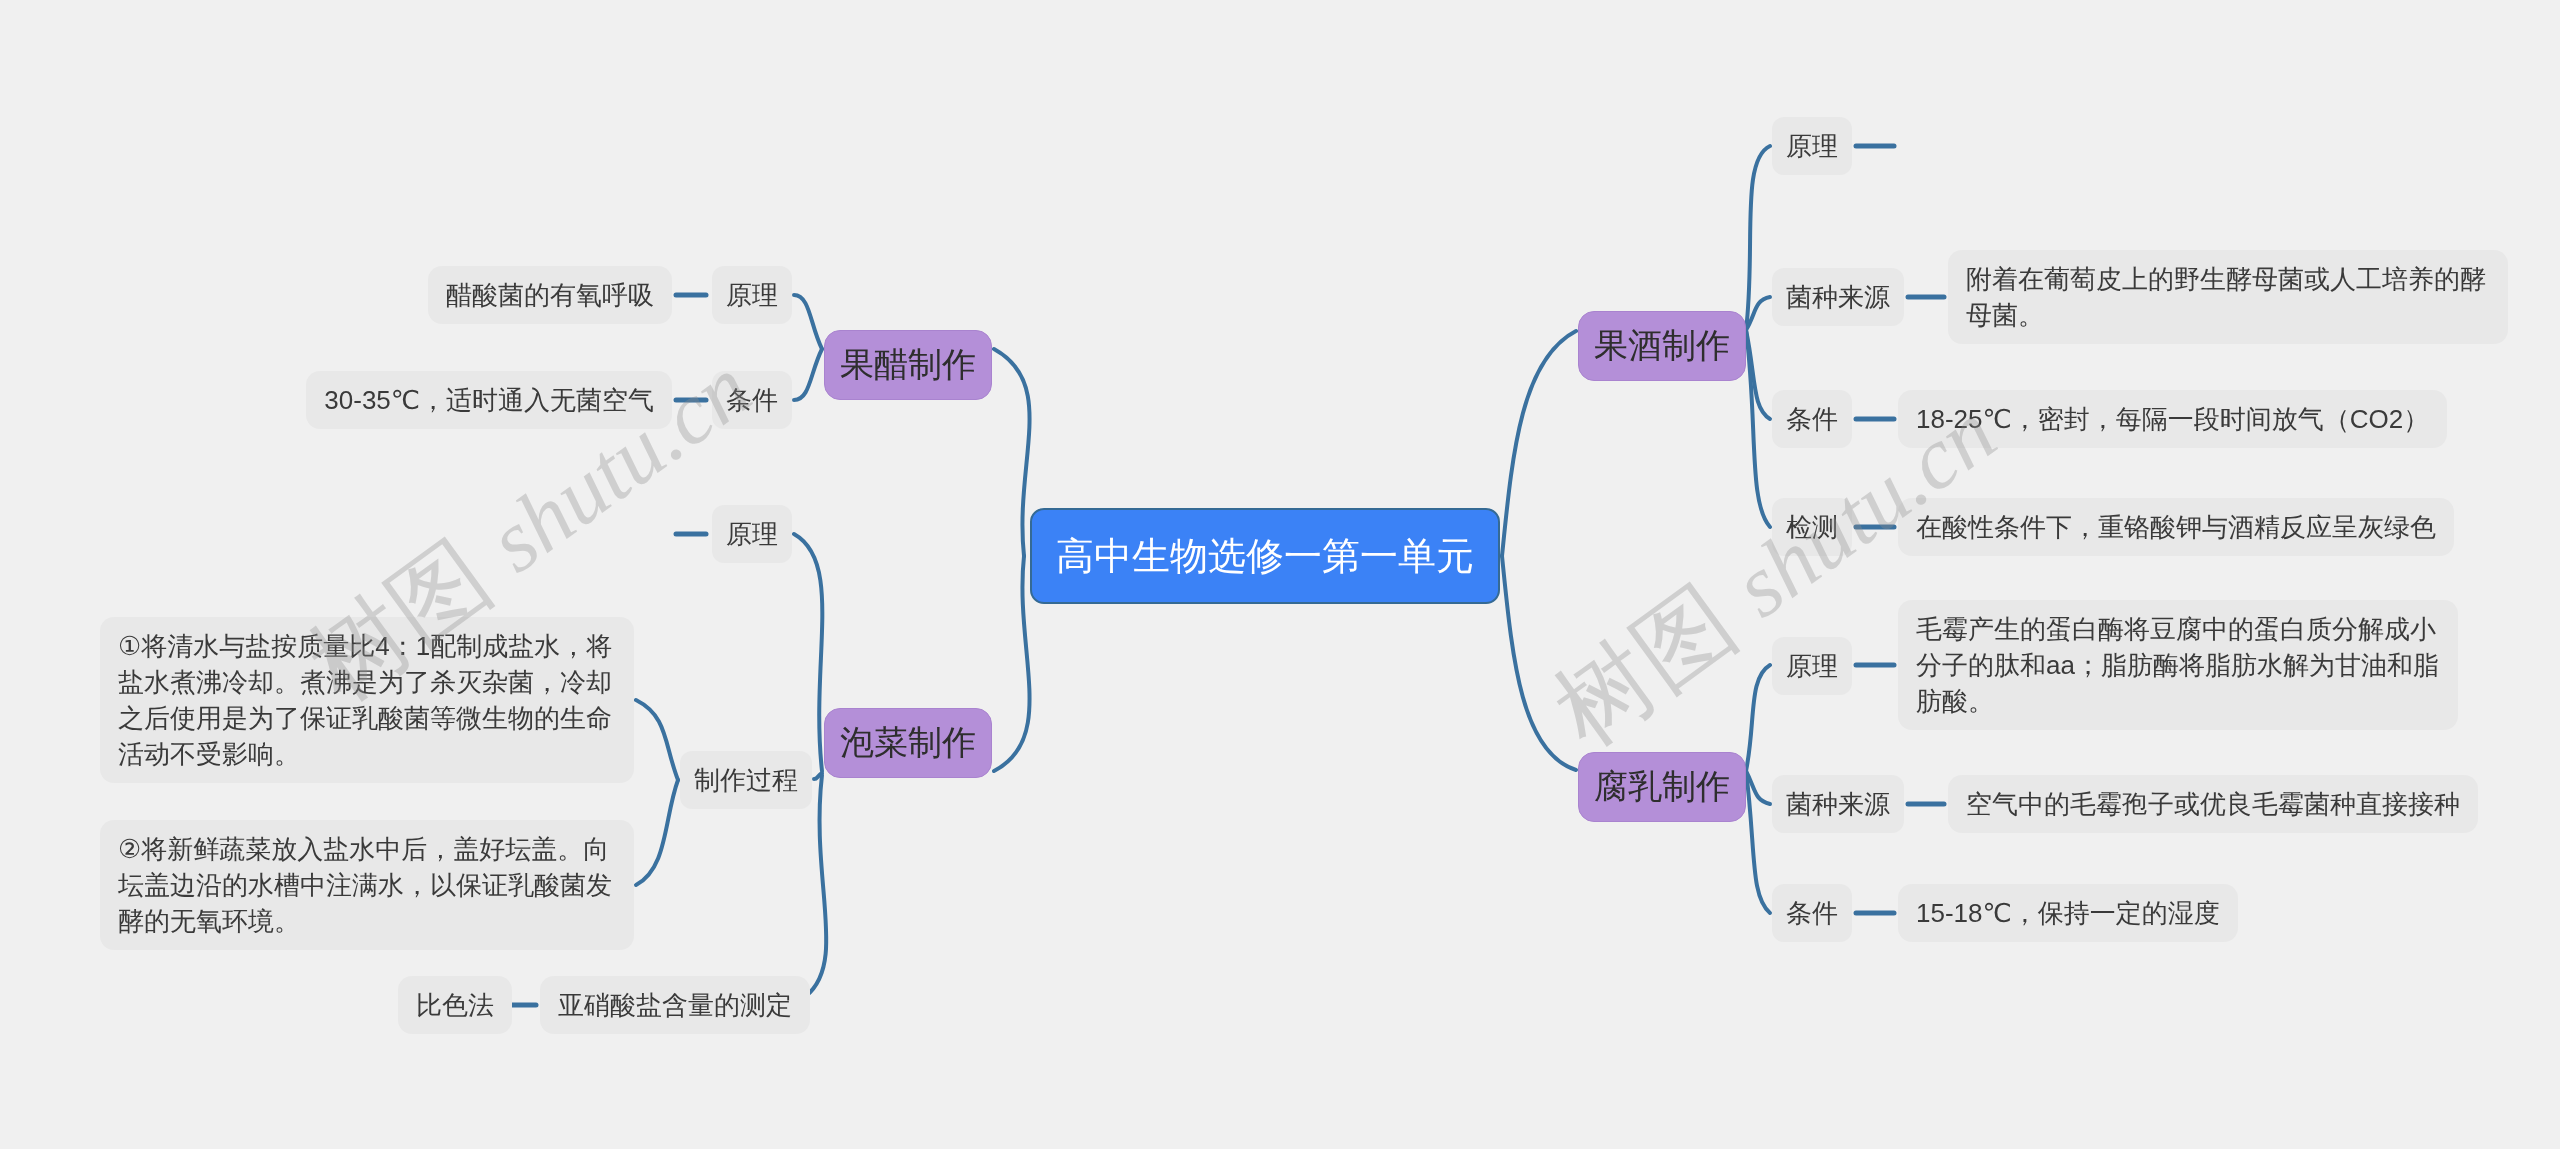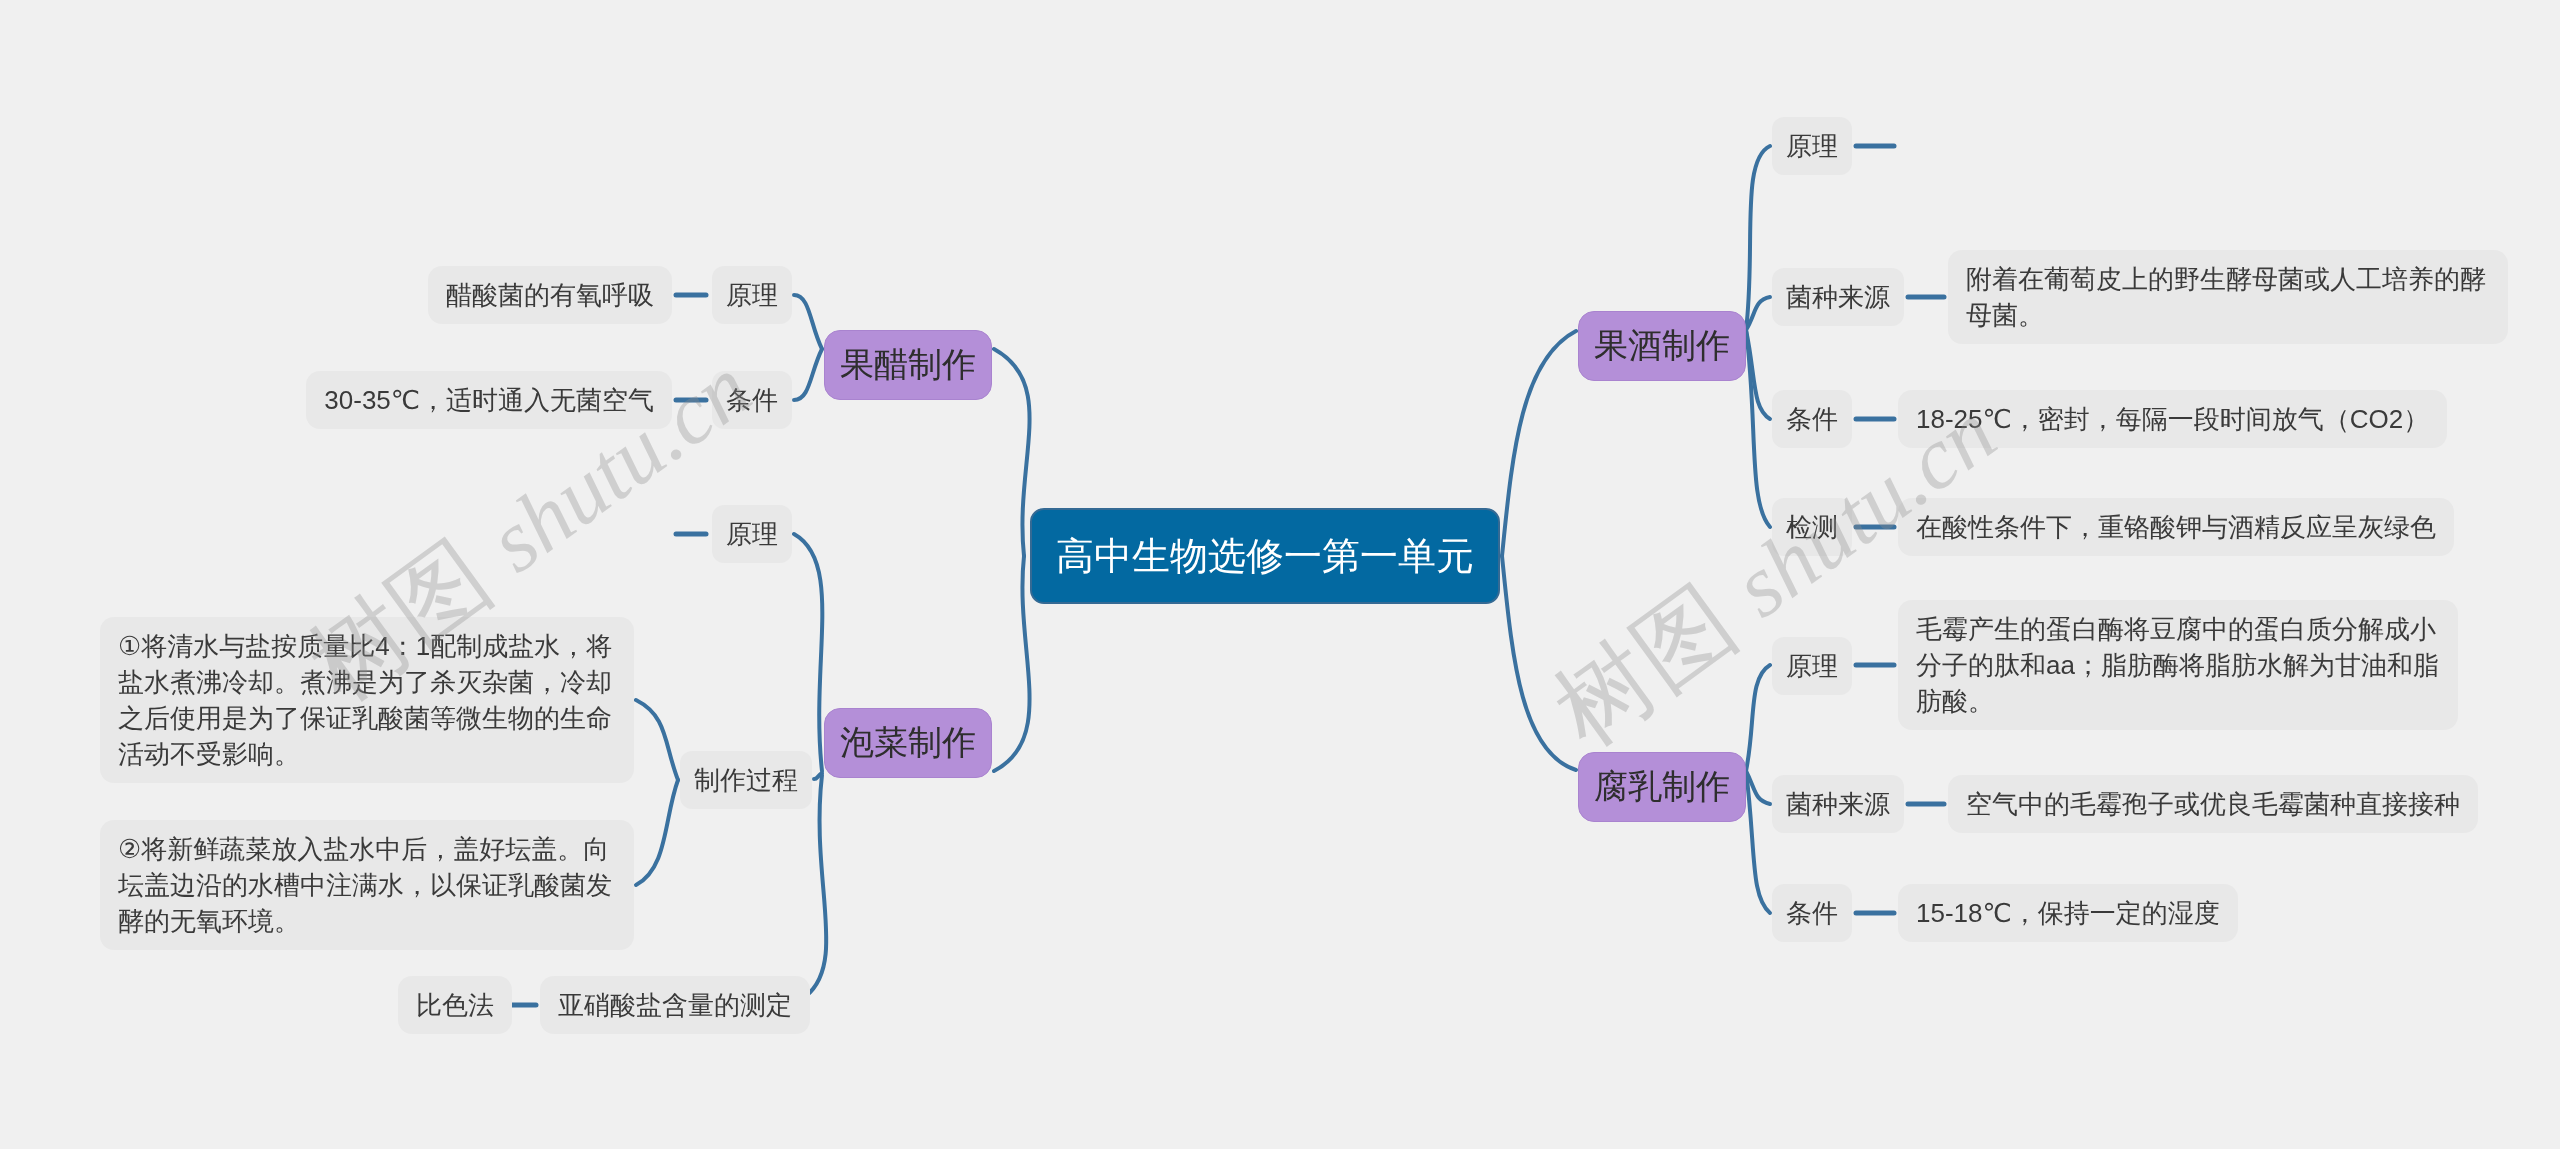--- a/index.html
+++ b/index.html
@@ -11,21 +11,21 @@
   .node{position:absolute;z-index:2;box-sizing:border-box;}
   .box{background:#e8e8e8;border-radius:14px;padding:11px 18px;font-size:26px;line-height:36px;
        color:#3a3a3a;}
   .single{white-space:nowrap;}
   .multi{word-break:break-all;text-align:left;}
   .lbl{background:#e8e8e8;border-radius:12px;padding:11px 14px;font-size:26px;line-height:36px;
        white-space:nowrap;text-align:center;color:#3a3a3a;}
   .purple{background:#b48fd8;border:1px solid #a983cf;border-radius:16px;height:70px;
           display:flex;align-items:center;justify-content:center;padding:0 15px;
           font-size:34px;color:#2e2e2e;white-space:nowrap;margin-top:16px;}
-  .central{background:#0369a1;border:2px solid #356a94;border-radius:14px;width:470px;height:96px;
+  .central{background:#3b82f6;border:2px solid #356a94;border-radius:14px;width:470px;height:96px;
            display:flex;align-items:center;justify-content:center;font-size:38px;font-weight:500;
            color:#ffffff;white-space:nowrap;}
   .wm{position:absolute;z-index:3;width:660px;height:100px;transform:rotate(-36deg);
       transform-origin:50% 50%;color:#8f8f8f;opacity:0.33;white-space:nowrap;
       pointer-events:none;display:flex;align-items:center;}
   .wm .cjk{font-family:"Liberation Serif","DejaVu Serif",serif;font-size:96px;}
   .wm .latin{font-family:"Liberation Serif","DejaVu Serif",serif;font-style:italic;
              font-size:88px;margin-left:26px;}
 </style>
 </head>

